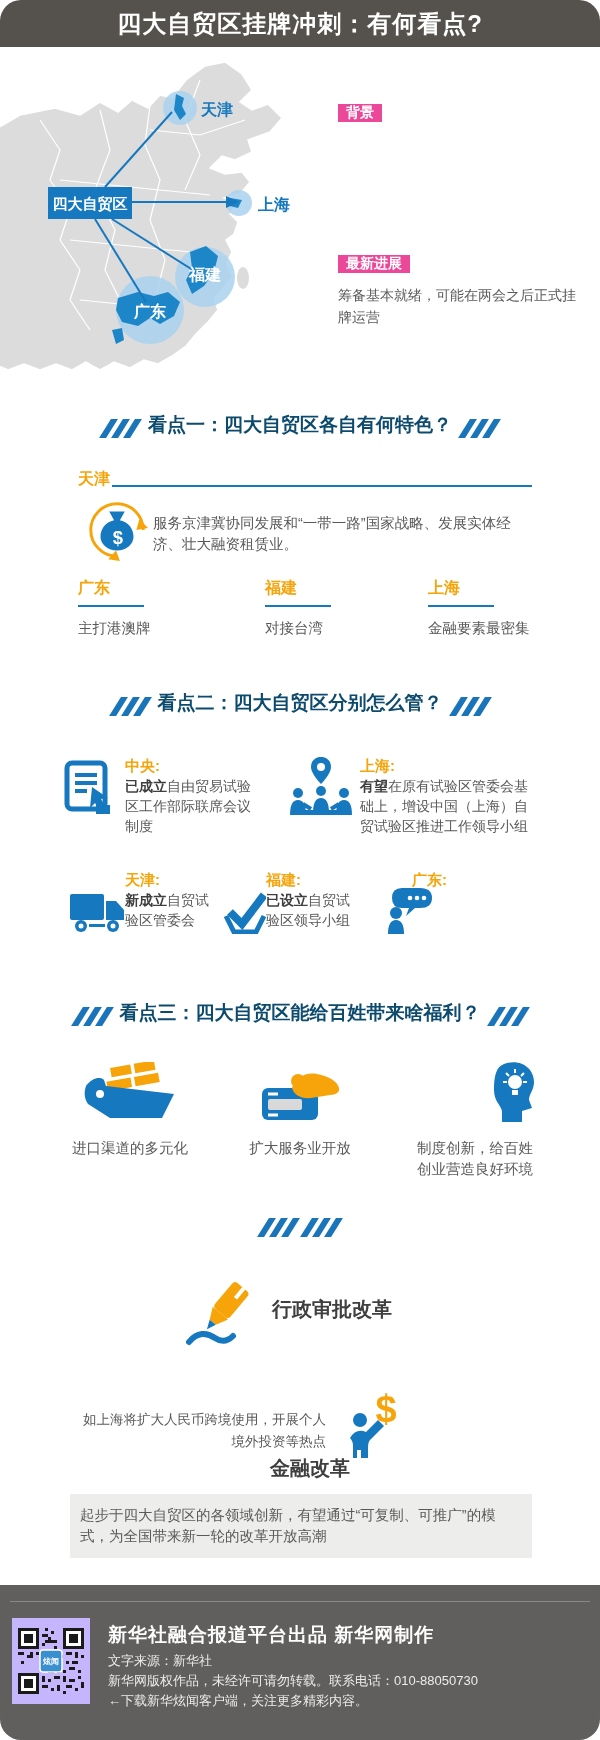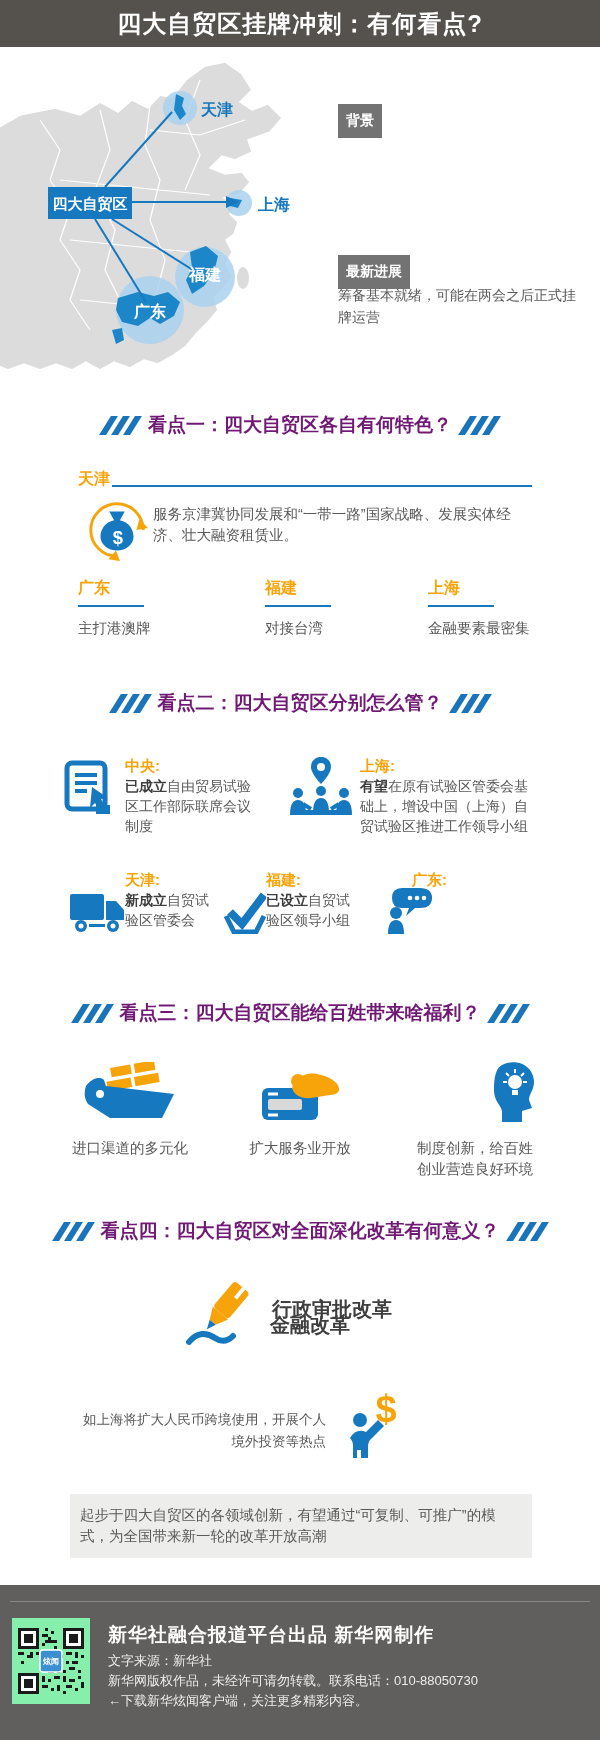--- a/index.html
+++ b/index.html
@@ -1,33 +1,33 @@
 <!DOCTYPE html>
 <html><head>
 <meta charset="utf-8">
 <style>
   html,body{margin:0;padding:0;background:#ffffff;}
   .page{position:relative;width:600px;height:1740px;margin:0 auto;background:#fff;overflow:hidden;
-        font-family:"Liberation Sans",sans-serif;color:#595959;}
+        font-family:"Liberation Sans",sans-serif;color:#595959;border-radius:21px;}
   .abs{position:absolute;}
   
   .titlebar{top:0;left:0;width:600px;height:47px;background:#55524d;color:#fff;
             font-size:24px;font-weight:bold;text-align:center;line-height:47px;letter-spacing:1px;}
   
-  .badge{background:#737373;color:#fff;font-size:14px;font-weight:bold;padding:8px 8px;}
+  .badge{background:#ec4899;color:#fff;font-size:14px;font-weight:bold;padding:0 8px;}
   .blurb{font-size:14px;line-height:22px;color:#5a5a5a;}
   
-  .sec-head{left:0;width:600px;display:flex;justify-content:center;align-items:center;gap:12px;
-            color:#701a75;font-weight:bold;font-size:19px;}
+  .sec-head{left:0;width:600px;display:flex;justify-content:center;align-items:flex-end;gap:12px;
+            color:#0c4a6e;font-weight:bold;font-size:19px;}
   .slashes{display:flex;gap:5px;}
   .slash{width:7px;height:19px;background:#1a74ba;transform:skewX(-32deg);}
   
   .prov-name{color:#f6a40a;font-weight:bold;font-size:16px;}
   .tj-line{height:2px;background:#1678be;}
-  .s1-desc{font-size:14.5px;line-height:21px;}
+  .s1-desc{font-size:14.5px;line-height:21px;margin-top:9px;}
   .col .hd{display:inline-block;color:#f6a40a;font-weight:bold;font-size:16px;
            width:66px;padding-bottom:6px;border-bottom:2px solid #1678be;}
   .col .val{margin:12px 0 0 0;font-size:14.5px;}
   
   .mgmt-name{color:#f6a40a;font-weight:bold;font-size:15px;}
   .mgmt-text{font-size:14px;line-height:20px;color:#595959;}
   .mgmt-text b{color:#3f3f3f;}
   
   .benefit{display:flex;flex-direction:column;align-items:center;}
   .benefit .icon-box{height:66px;display:flex;align-items:flex-end;justify-content:center;}
@@ -36,21 +36,21 @@
   .ref-title{font-size:20px;font-weight:bold;color:#3f3f3f;}
   .ref-desc{font-size:13.5px;line-height:22px;color:#595959;}
   
   .summary{background:#ededeb;font-size:14.5px;line-height:21px;color:#5a5a5a;
            padding:11px 10px;box-sizing:border-box;}
   
   .footer{top:1585px;left:0;width:600px;height:155px;background:#615f5d;}
   .footer .divider{position:absolute;top:16px;left:10px;width:580px;height:1px;background:#8a8886;}
   .footer .big{position:absolute;left:108px;top:37px;color:#fdfdfd;font-size:19px;font-weight:bold;letter-spacing:1px;}
   .footer .sm{position:absolute;left:108px;color:#ececec;font-size:13px;line-height:20px;}
-  .qr{position:absolute;left:12px;top:33px;width:78px;height:86px;background:#86efac;
+  .qr{position:absolute;left:12px;top:33px;width:78px;height:86px;background:#c4b5fd;
       display:flex;align-items:center;justify-content:center;}
 </style>
 </head>
 <body>
 
 <div class="page">
 
   <div class="abs titlebar">四大自贸区挂牌冲刺：有何看点?</div>
 
   <svg class="abs" style="left:0;top:60px;" width="300" height="312" viewBox="0 0 300 312">
@@ -267,40 +267,39 @@
     </div>
     <div class="lbl" style="width:126px;">制度创新，给百姓创业营造良好环境</div>
   </div>
 
   <div class="abs sec-head" style="top:1218px;">
     <span class="slashes">
         <span class="slash"></span>
         <span class="slash"></span>
         <span class="slash"></span>
       </span>
-    <span>看点四：四大自贸区对全面深化改革有何意义？</span>
     <span class="slashes">
         <span class="slash"></span>
         <span class="slash"></span>
         <span class="slash"></span>
       </span>
   </div>
 
   <svg class="abs" style="left:185px;top:1280px;" width="76" height="72" viewBox="0 0 76 72">
     <g transform="rotate(40 38 30)">
       <rect x="28" y="0" width="20" height="34" rx="4" fill="#f6a40a"></rect>
       <path d="M28 34h20l-6 12h-8z" fill="#f6a40a"></path>
       <path d="M34 46h8l-4 9z" fill="#1678be"></path>
       <path d="M40 0v13" stroke="#fff" stroke-width="4"></path>
     </g>
     <path d="M4 62c8-10 18-10 26-4 6 4 12 4 18-2" stroke="#1678be" stroke-width="6" fill="none" stroke-linecap="round"></path>
   </svg>
   <div class="abs ref-title" style="left:272px;top:1296px;">行政审批改革</div>
 
-  <div class="abs ref-title" style="left:270px;top:1312px;">金融改革</div>
+  <div class="abs ref-title" style="left:270px;top:1455px;">金融改革</div>
   <div class="abs ref-desc" style="left:78px;top:1409px;width:248px;text-align:right;">如上海将扩大人民币跨境使用，开展个人境外投资等热点</div>
   <svg class="abs" style="left:346px;top:1390px;" width="58" height="70" viewBox="0 0 58 70">
     <text x="40" y="32" font-size="38" font-weight="bold" fill="#f6a40a" text-anchor="middle">$</text>
     <circle cx="14" cy="30" r="7" fill="#1678be"></circle>
     <path fill="#1678be" d="M4 48q6-10 16-6l12-12 6 6-14 14q-2 2-2 8v10h-7v-8h-4v8H7V56q0-5-3-8z"></path>
   </svg>
 
   <div class="abs summary" style="left:70px;top:1494px;width:462px;">起步于四大自贸区的各领域创新，有望通过“可复制、可推广”的模式，为全国带来新一轮的改革开放高潮</div>
 
   <div class="abs footer">

